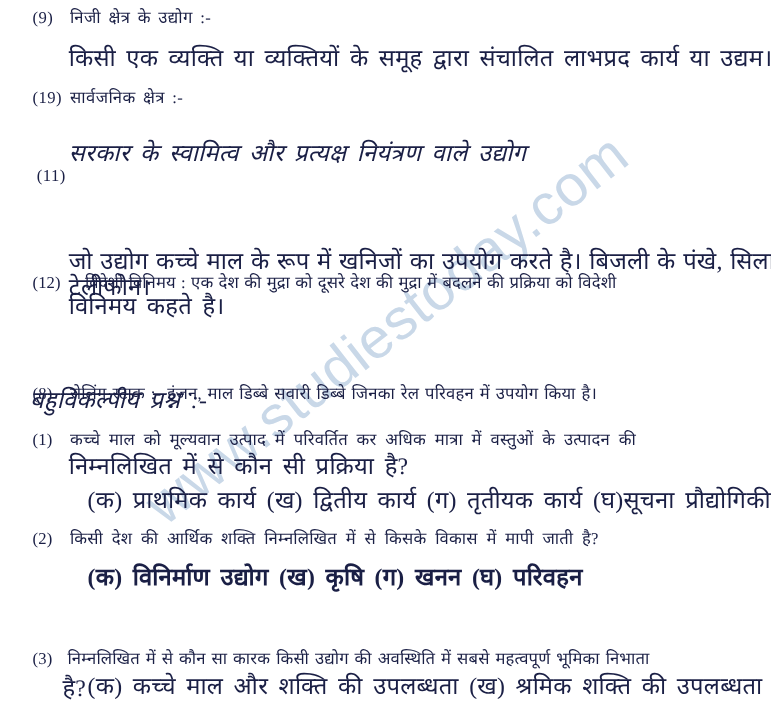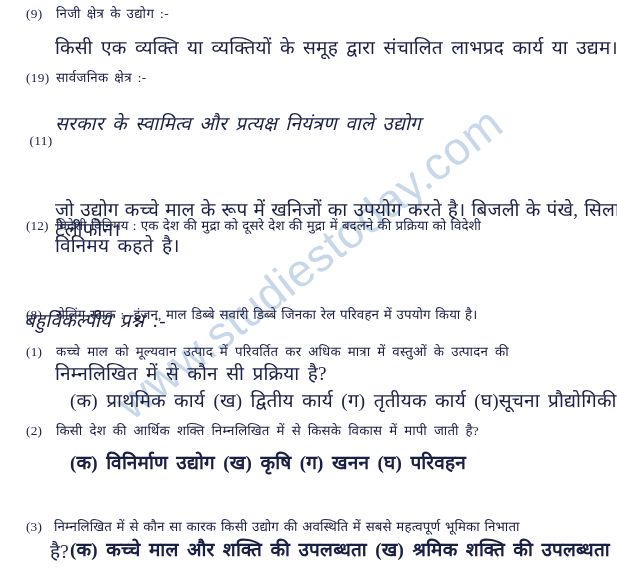--- a/index.html
+++ b/index.html
@@ -73,21 +73,21 @@
     display: inline-block;
     min-width: 30px;
     flex: 0 0 auto;
   }
   .row .txt { flex: 0 0 auto; }
 
   
   .track-1 { letter-spacing: 0.35px; word-spacing: 2.2px; }
   .track-2 { letter-spacing: 0.2px;  word-spacing: 3.4px; }
   .track-3 { letter-spacing: 0.15px; word-spacing: 1.2px; margin-top: 33px; }
-  .track-0 { letter-spacing: 0.1px;  word-spacing: 0.8px; }
+  .track-0 { letter-spacing: 0.1px;  word-spacing: 0.8px; gap: 12px; }
 </style>
 </head>
 <body>
 
 <div id="page">
 
   <div id="watermark">www.studiestoday.com</div>
 
   <div id="content">
 
@@ -133,16 +133,16 @@
       <span class="num">(2)</span>
       <span class="txt">किसी देश की आर्थिक शक्ति निम्नलिखित में से किसके विकास में मापी जाती है?</span>
     </div>
     <div class="line lvl-opt track-2" style="top:453px;font-weight:bold;">(क) विनिर्माण उद्योग (ख) कृषि (ग) खनन (घ) परिवहन</div>
 
     <div class="row lvl-num track-3" style="top:487px;">
       <span class="num" style="min-width:28px;">(3)</span>
       <span class="txt">निम्नलिखित में से कौन सा कारक किसी उद्योग की अवस्थिति में सबसे महत्वपूर्ण भूमिका निभाता</span>
     </div>
     <div class="line track-3" style="left:50px; top:509px;">है?</div>
-    <div class="line lvl-opt track-2" style="top:540px;font-weight:bold;">(क) कच्चे माल और शक्ति की उपलब्धता (ख) श्रमिक शक्ति की उपलब्धता</div>
+    <div class="line lvl-opt track-2" style="top:540px;">(क) कच्चे माल और शक्ति की उपलब्धता (ख) श्रमिक शक्ति की उपलब्धता</div>
 
   </div>
 </div>
 
 </body></html>

